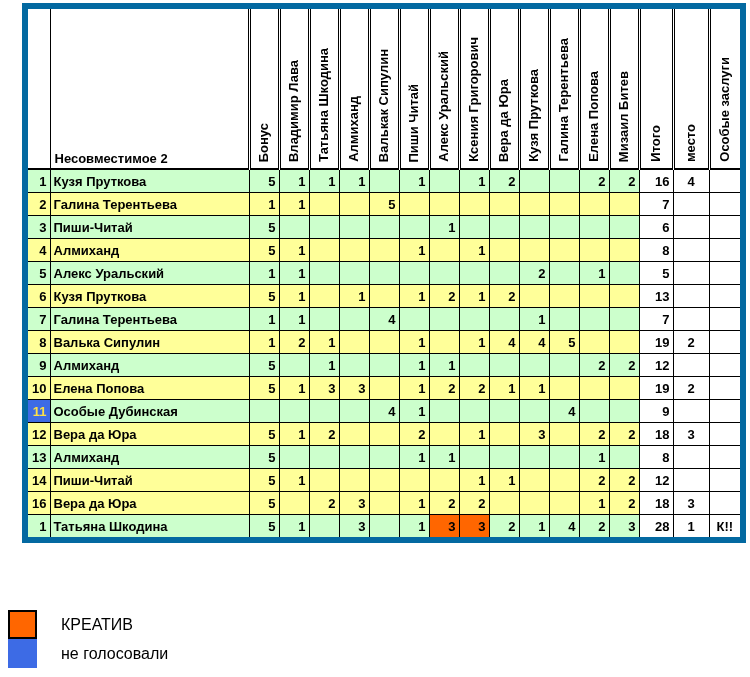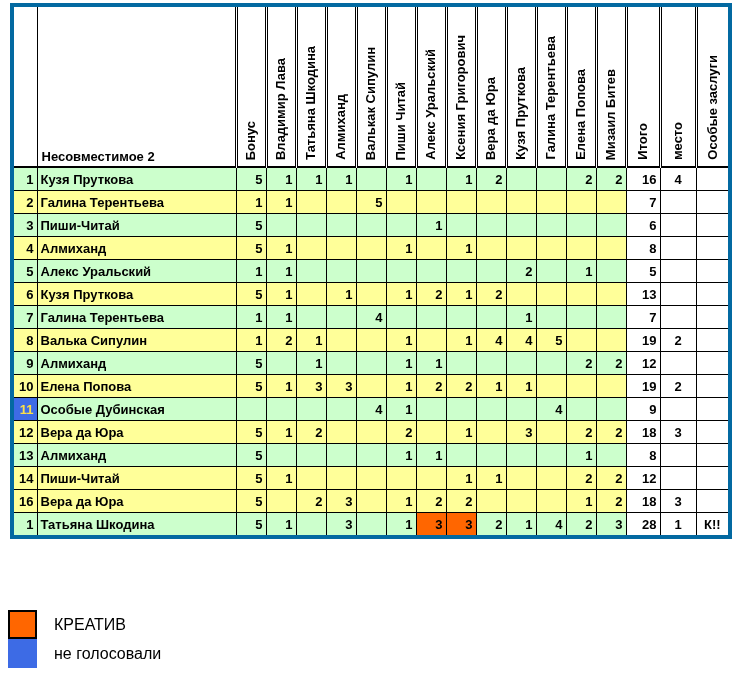--- a/index.html
+++ b/index.html
@@ -1,22 +1,22 @@
 <!DOCTYPE html>
 <html style="--green: #CCFFCC; --yellow: #FFFF99; --orange: #FF6600; --blue: #3D6BE5;"><head>
 <meta charset="utf-8">
 <style>
   :root{
     --green:#CCFFCC; --yellow:#FFFF99; --orange:#FF6600; --blue:#3D6BE5;
   }
   html,body{margin:0;padding:0;background:#fff;}
   .stage{position:relative;width:750px;height:677px;background:#fff;overflow:hidden;
          font-family:"Liberation Sans",sans-serif;color:#000;}
-  table.grid{position:absolute;left:10px;top:3px;border-collapse:collapse;table-layout:fixed;
-             border:4px solid #0369a1;}
+  table.grid{position:absolute;left:22px;top:3px;border-collapse:collapse;table-layout:fixed;
+             border:6px solid #0369a1;}
   .grid th,.grid td{border:1px solid #000;overflow:hidden;}
   .grid thead th{background:#fff;border-bottom:2px solid #000;height:156px;
                  vertical-align:bottom;font-weight:bold;font-size:13px;}
   .grid thead th.rot{text-align:center;padding:0 0 3px 0;
                      border-left:3px double #000;border-right:3px double #000;}
   .grid thead th.rot .vtext{display:inline-block;writing-mode:vertical-rl;
                             transform:rotate(180deg);white-space:nowrap;line-height:1.05;}
   .grid thead th.corner-name{text-align:left;padding:0 3px 2px 4px;}
   .grid tbody td{height:22px;font-weight:bold;font-size:13px;padding:0 3px;
                  white-space:nowrap;background:#fff;}
@@ -27,21 +27,21 @@
   td.place{text-align:center;font-size:15px;}
   td.merit{text-align:center;font-size:14px;}
   tr.g td.rowbg{background:var(--green);}
   tr.y td.rowbg{background:var(--yellow);}
   td.cell-blue{background:var(--blue) !important;color:#fde047;}
   td.cell-orange{background:var(--orange) !important;}
   .legend{position:absolute;left:8px;top:610px;}
   .legend-item{display:flex;align-items:center;height:29px;}
   .swatch{width:29px;height:29px;box-sizing:border-box;flex:0 0 29px;}
   .swatch.bordered{border:2px solid #000;}
-  .legend-label{margin-left:17px;font-size:16px;}
+  .legend-label{margin-left:24px;font-size:16px;}
 </style>
 </head>
 <body>
 
 <div class="stage">
 
   <table class="grid">
     <colgroup id="cols">
         <col style="width: 25px;">
         <col style="width: 199px;">

